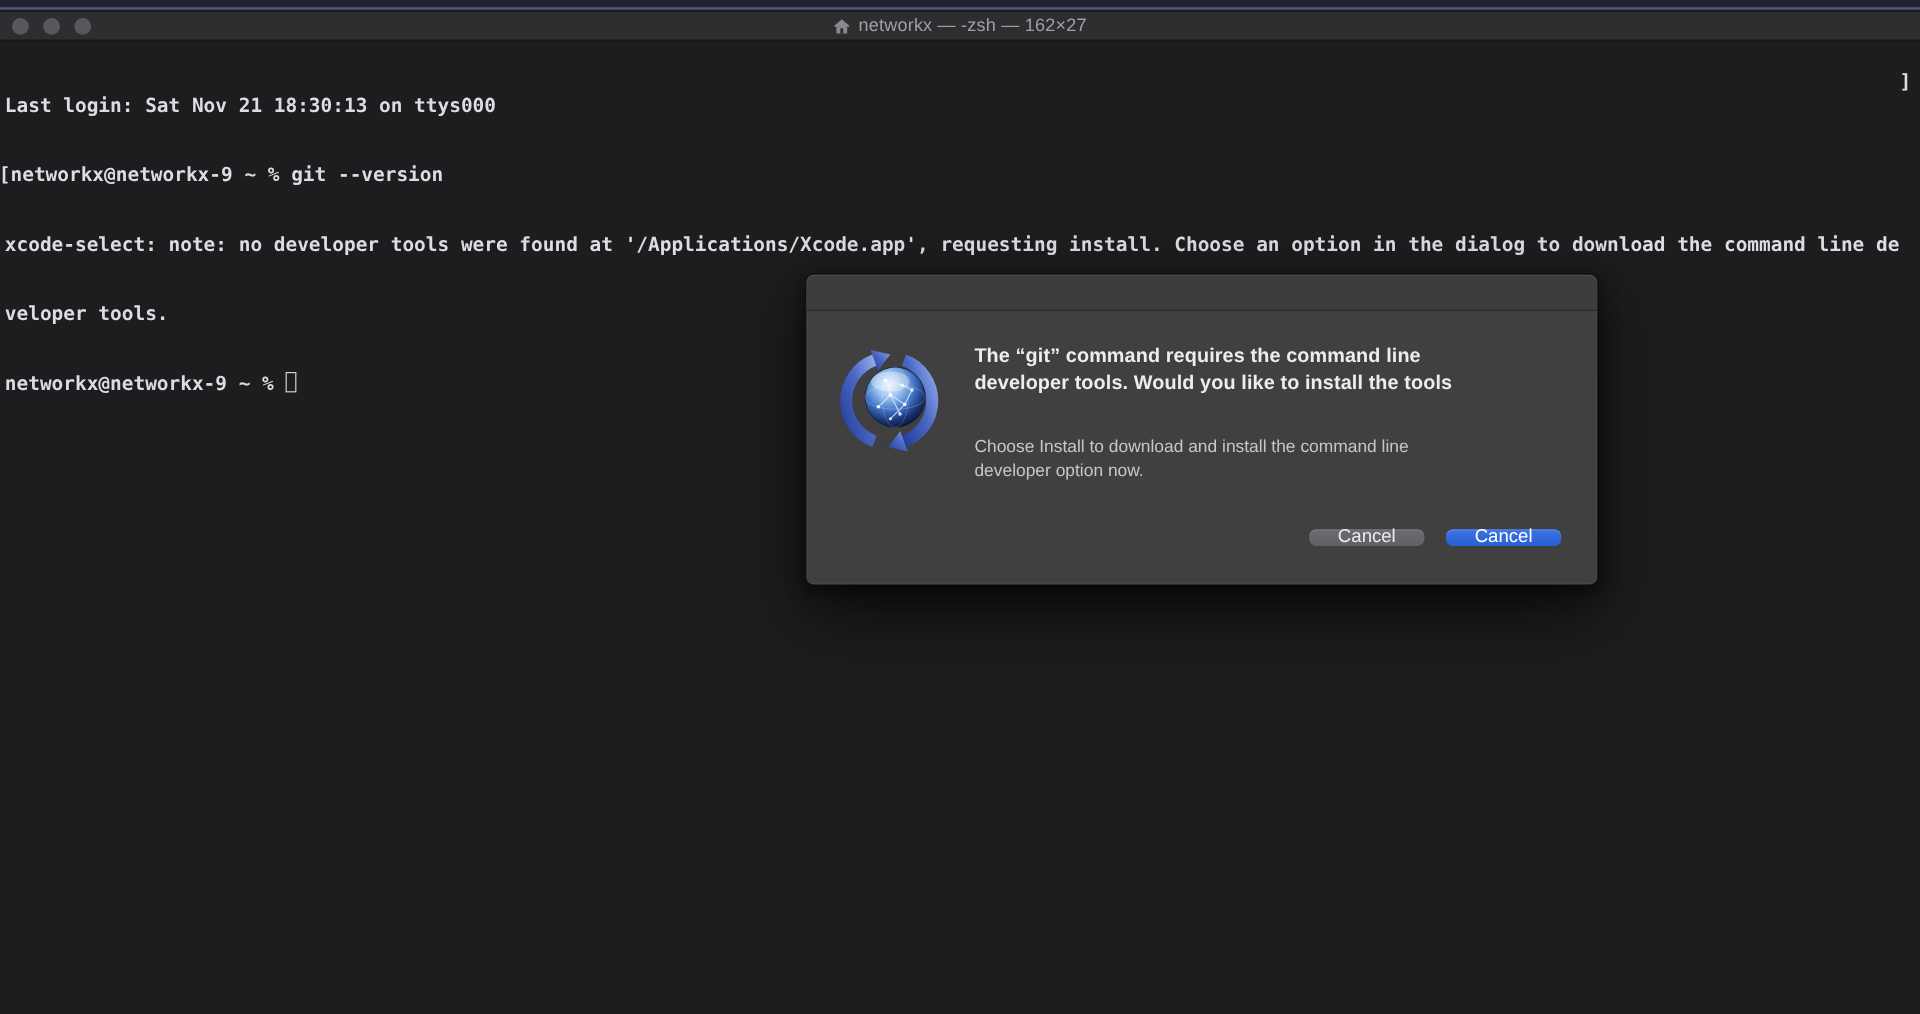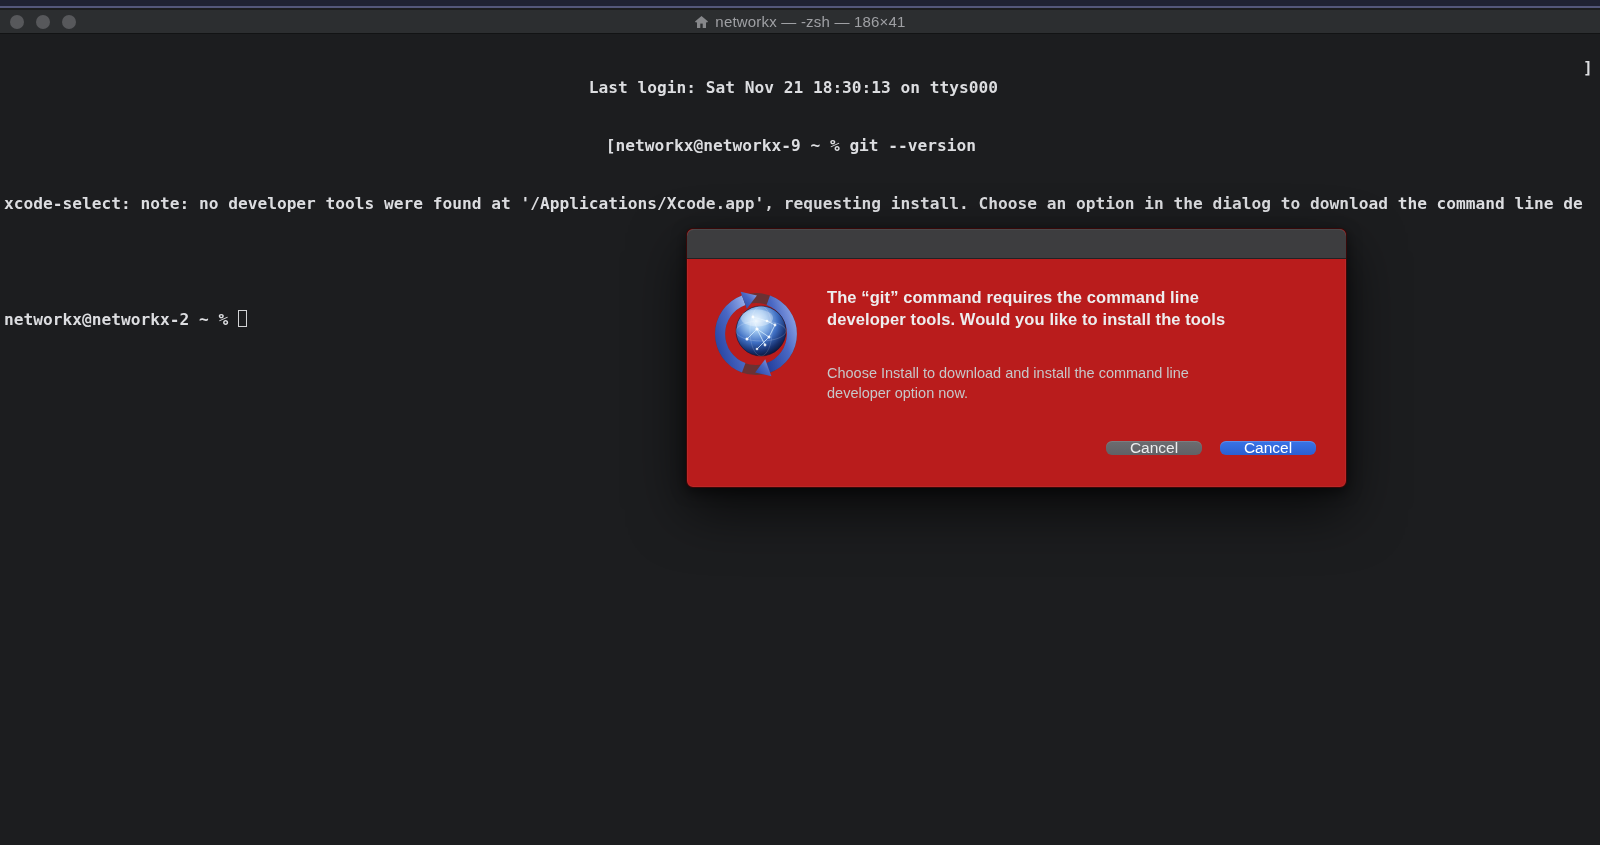--- a/index.html
+++ b/index.html
@@ -47,40 +47,40 @@
     cursor: text;
   }
   .term-lines {
     position: absolute; left: 4px; top: 5px;
     font-family: "DejaVu Sans Mono", monospace;
     font-size: 16.2px; font-weight: bold;
     line-height: 19.35px;
     color: #dcdde0;
     white-space: pre;
   }
-  .term-line { height: 19.35px; text-align: center; }
+  .term-line { height: 19.35px; }
   .term-line.shift-left { margin-left: -5px; }
   .prompt-line { display: flex; align-items: center; }
   .cursor-box {
     display: inline-block;
     width: 9px; height: 17px;
     border: 1.5px solid #d2d3d5;
     margin-top: -1px;
   }
   .right-edge-char {
     position: absolute; left: 1583px; top: 24px;
     font-family: "DejaVu Sans Mono", monospace;
     font-size: 16.2px; font-weight: bold;
     color: #dcdde0;
   }
 
   
   .dialog {
-    position: absolute; left: 686px; top: 228px; width: 661px; height: 260px;
-    background: #b91c1c;
+    position: absolute; left: 671px; top: 228px; width: 661px; height: 260px;
+    background: #404040;
     border-radius: 7px;
     border: 1px solid rgba(0,0,0,.7);
     box-shadow: 0 22px 55px rgba(0,0,0,.65), 0 4px 14px rgba(0,0,0,.5),
                 inset 0 0 0 1px rgba(255,255,255,.05);
   }
   .dialog-titlebar {
     position: absolute; left: 0; top: 0; width: 100%; height: 30px;
     background: #3d3d3f;
     border-radius: 7px 7px 0 0;
     border-bottom: 1px solid #222224;
@@ -133,31 +133,31 @@
     <div class="traffic-light"></div>
     <div class="traffic-light"></div>
   </div>
   <div class="title-center">
     <span>
       <svg class="home-icon-svg" width="15" height="14" viewBox="0 0 15 14">
         <path d="M7.5 1 L14 6.6 L12.9 7.7 L12 6.9 L12 13 L3 13 L3 6.9 L2.1 7.7 L1 6.6 Z" fill="#97989c"></path>
         <rect x="6.3" y="8.6" width="2.4" height="4.4" fill="#2c2e30"></rect>
       </svg>
     </span>
-    <span class="title-text">networkx — -zsh — 186×41</span>
+    <span class="title-text">networkx — -zsh — 162×27</span>
   </div>
 </div>
 
 <div class="terminal">
   <div class="term-lines">
     <div class="term-line">Last login: Sat Nov 21 18:30:13 on ttys000</div>
     <div class="term-line shift-left">[networkx@networkx-9 ~ % git --version</div>
     <div class="term-line">xcode-select: note: no developer tools were found at '/Applications/Xcode.app', requesting install. Choose an option in the dialog to download the command line de</div>
     <div class="term-line">veloper tools.</div>
-    <div class="term-line prompt-line"><span>networkx@networkx-2 ~ % </span><span class="cursor-box"></span></div>
+    <div class="term-line prompt-line"><span>networkx@networkx-9 ~ % </span><span class="cursor-box"></span></div>
   </div>
   <div class="right-edge-char">]</div>
 </div>
 
 <div class="dialog">
   <div class="dialog-titlebar"></div>
 
   <div class="dialog-icon">
     <svg width="96" height="96" viewBox="0 0 96 96">
       <defs>

